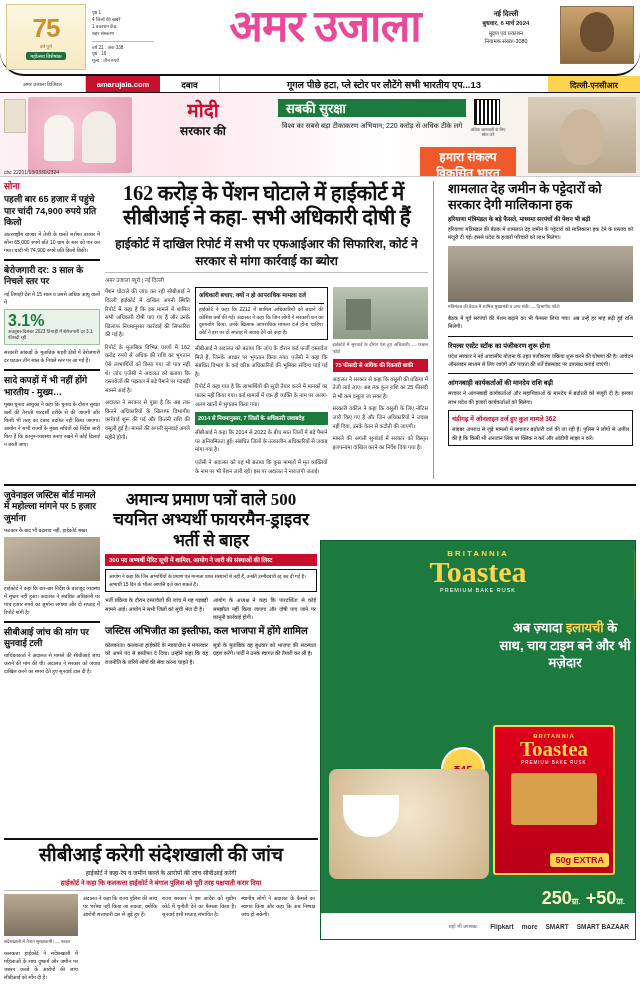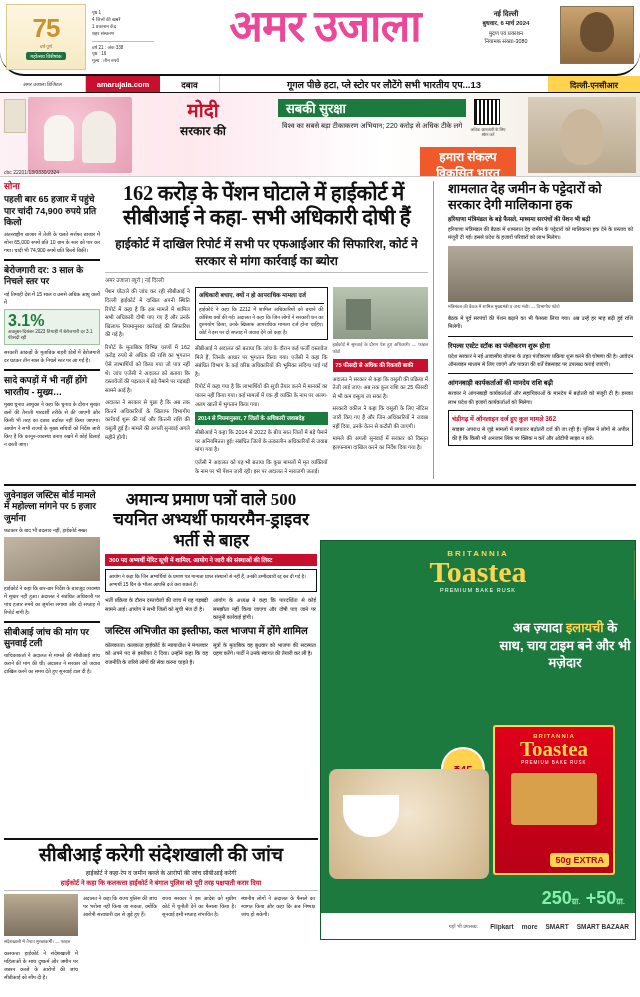--- a/index.html
+++ b/index.html
@@ -145,21 +145,21 @@
   .ad-brit .claim .y { color:#ffd34d; }
   .ad-brit .pack { position:absolute; left:172px; top:184px; width:122px; height:150px; background:linear-gradient(180deg,#e0001b,#b80017); border:2px solid #ffd34d; border-radius:3px; }
   .ad-brit .pack .pb { color:#ffd34d; font-size:6px; font-weight:bold; text-align:center; margin-top:6px; letter-spacing:1px;}
   .ad-brit .pack .pn { color:#ffd34d; font-family:"Liberation Serif",serif; font-size:21px; font-weight:bold; text-align:center; line-height:1; }
   .ad-brit .pack .ps { color:#fff; font-size:4.5px; text-align:center; letter-spacing:1px; }
   .ad-brit .pack .rusk { margin:8px auto 0; width:86px; height:52px; background:#d9a04b; border-radius:3px; }
   .ad-brit .pack .extra { position:absolute; right:4px; bottom:6px; background:#ffd34d; color:#b80017; font-size:9px; font-weight:bold; padding:2px 5px; border-radius:3px; }
   .ad-brit .badge45 { position:absolute; left:120px; top:206px; width:44px; height:44px; border-radius:50%; background:#ffd34d; color:#b80017; font-size:11px; font-weight:bold; display:flex; align-items:center; justify-content:center; border:2px solid #fff; }
   .ad-brit .cuppan { position:absolute; left:8px; bottom:60px; width:160px; height:110px; background:radial-gradient(circle at 50% 40%,#f3e6cf,#cdb488); border-radius:8px; }
   .ad-brit .cuppan:after { content:""; position:absolute; left:14px; top:26px; width:56px; height:42px; border-radius:0 0 26px 26px; background:#fff; }
-  .ad-brit .price { position:absolute; right:10px; bottom:30px; color:#86efac; font-size:18px; font-weight:bold; }
+  .ad-brit .price { position:absolute; right:10px; bottom:30px; color:#fef9c3; font-size:18px; font-weight:bold; }
   .ad-brit .price small { font-size:8px; }
   .ad-brit .footer { position:absolute; left:0; right:0; bottom:0; height:26px; background:#fff; display:flex; align-items:center; justify-content:flex-end; gap:8px; padding-right:6px; font-size:6.5px; font-weight:bold; color:#333; }
   .ad-brit .footer .lbl { font-size:5px; font-weight:normal; color:#555; margin-right:4px; }
 
   
   .bottom { position:absolute; left:4px; top:838px; width:314px; }
   .bottom-head { font-family:"Liberation Serif",serif; font-weight:bold; font-size:19px; line-height:1.2; text-align:center; border-top:2px solid #111; padding-top:4px; }
   .bottom-sub { font-size:6px; text-align:center; margin:2px 0 1px; }
   .bottom-red { font-size:6.5px; font-weight:bold; color:#c8102e; text-align:center; border-bottom:1px solid #bbb; padding-bottom:3px; }
   .bottom-cols { display:flex; gap:5px; margin-top:3px; }

